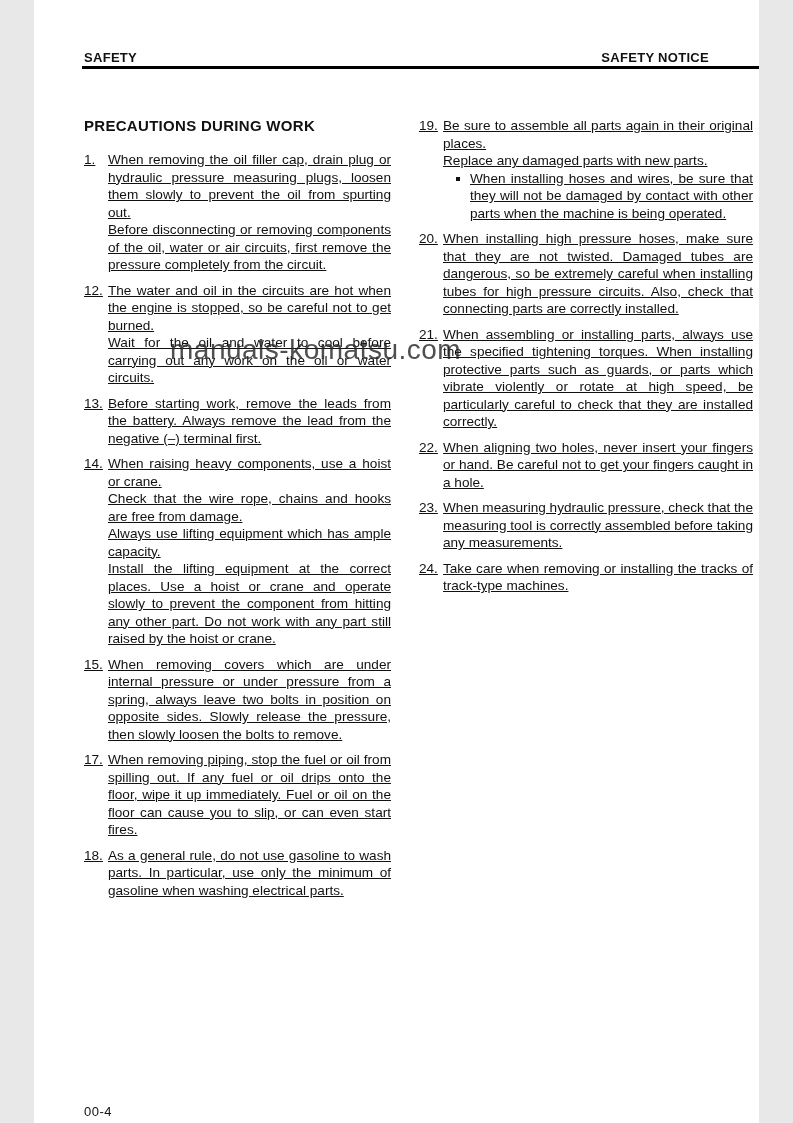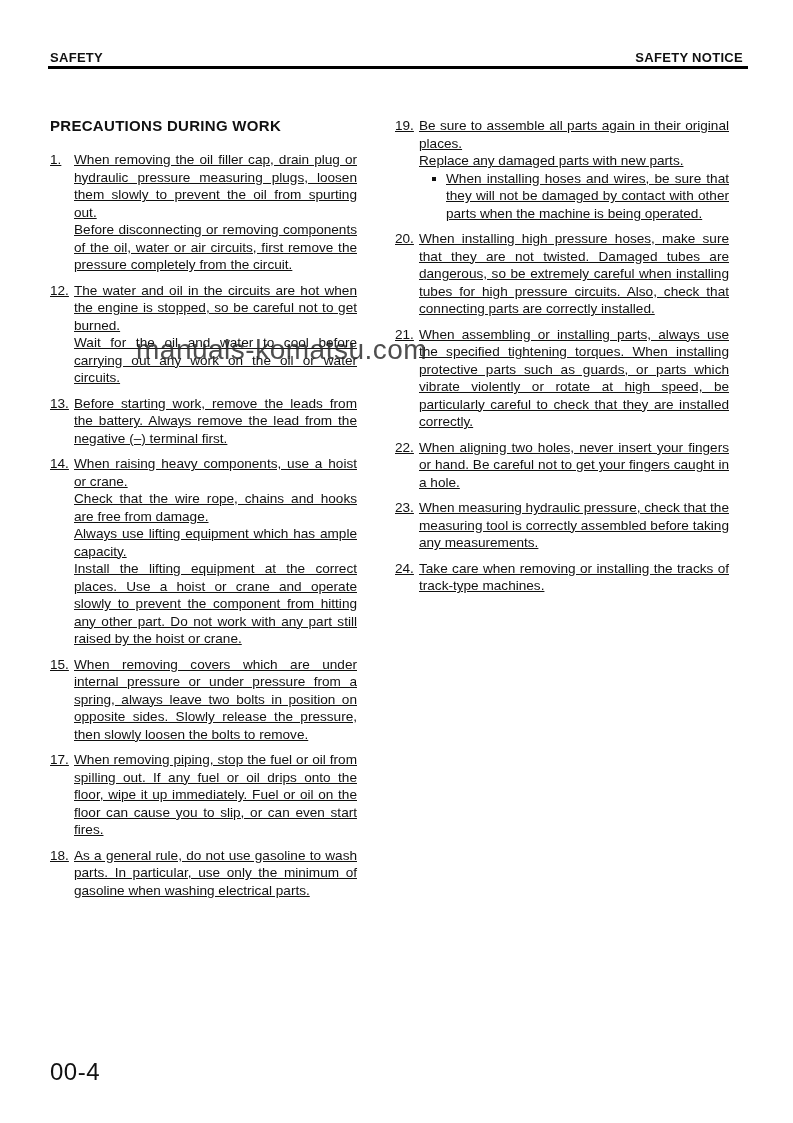--- a/index.html
+++ b/index.html
@@ -1,18 +1,18 @@
 <!DOCTYPE html>
 <html><head>
 <meta charset="utf-8">
 <style>
   html, body { margin: 0; padding: 0; background: #e8e8e8; }
   .page {
     position: relative;
-    width: 793px;
+    width: 725px;
     height: 1123px;
     margin: 0 auto;
     background: #ffffff;
     font-family: "Liberation Sans", sans-serif;
     color: var(--text-color, #111);
     overflow: hidden;
   }
   .header {
     position: absolute;
     top: 50px; left: 50px; right: 50px;
@@ -25,21 +25,21 @@
   .rule {
     position: absolute;
     top: 66px; left: 48px;
     width: 700px; height: 3px;
     background: var(--rule-color, #000);
   }
   .content {
     position: absolute;
     top: 117px; left: 50px;
     display: flex;
-    gap: 38px;
+    gap: 28px;
   }
   .col-left  { width: 307px; }
   .col-right { width: 334px; }
   .section-title {
     font-weight: bold;
     font-size: 15px;
     letter-spacing: 0.3px;
     margin: 0 0 17px 0;
   }
   .item {
@@ -64,22 +64,22 @@
     left: 136px; top: 334px;
     font-size: 28px;
     letter-spacing: 0.5px;
     white-space: nowrap;
     color: var(--watermark-color, rgba(40,40,40,0.82));
     pointer-events: none;
     z-index: 5;
   }
   .footer {
     position: absolute;
-    left: 50px; top: 1058px;
-    font-size: 24px;
+    left: 50px; top: 1104px;
+    font-size: 13px;
     letter-spacing: 0.5px;
   }
 </style>
 </head>
 <body>
 
 <div class="page" style="--text-color: #111111; --rule-color: #000000; --watermark-color: rgba(40,40,40,0.82);">
 
   <div class="header">
     <span>SAFETY</span>

